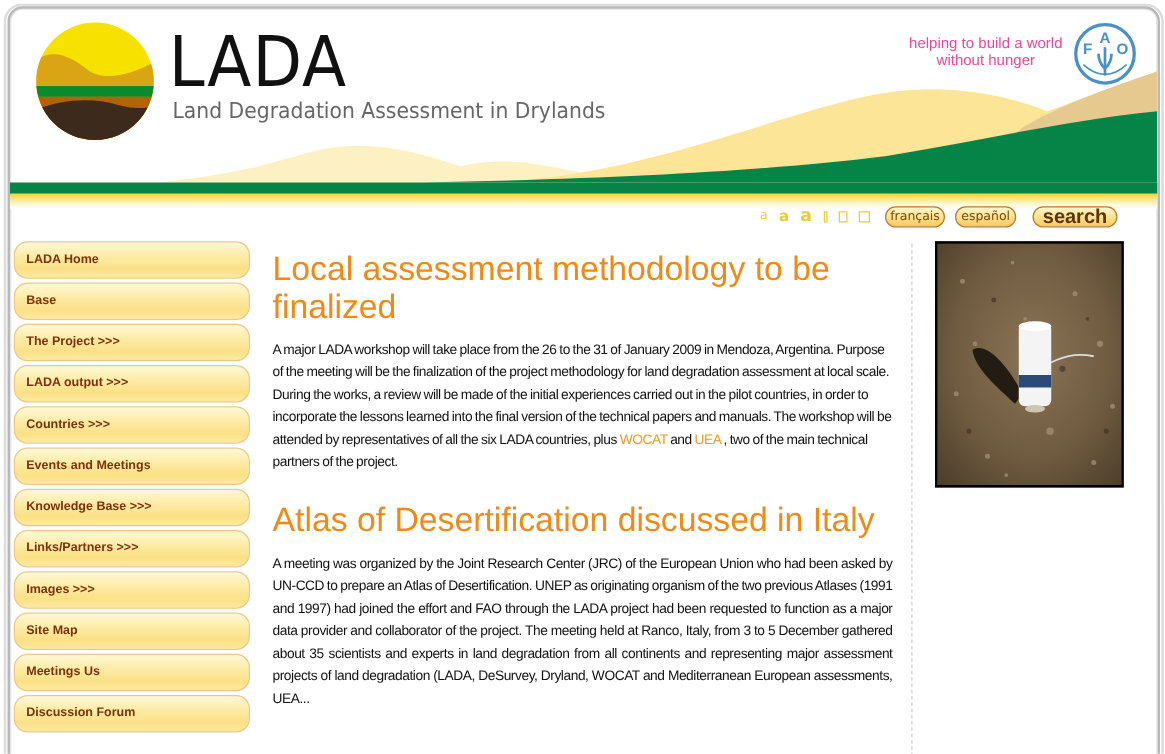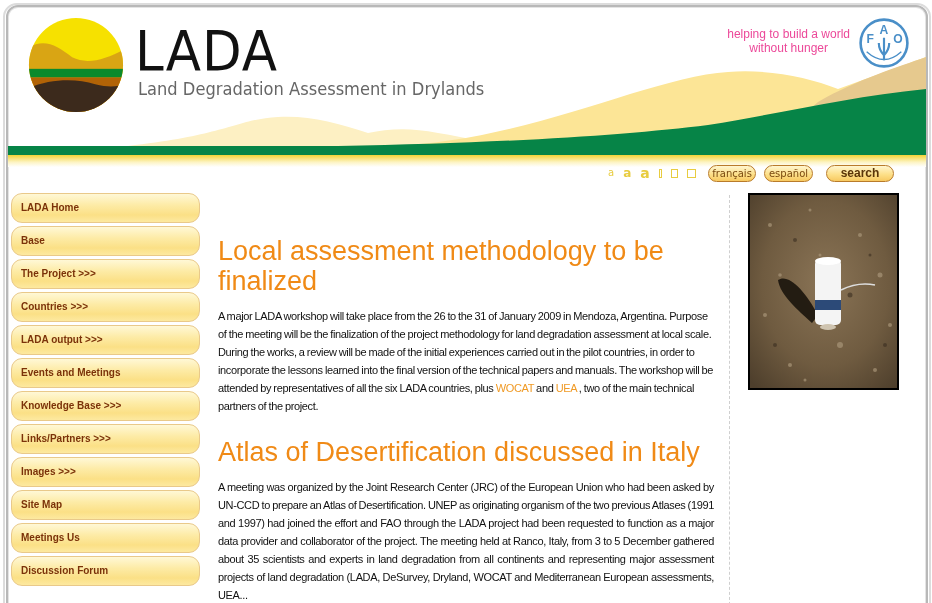--- a/index.html
+++ b/index.html
@@ -53,34 +53,34 @@
 
   .pill {
     position: absolute; top: 165px; height: 17px; border-radius: 9px;
     border: 1px solid #b97b2a;
     background: linear-gradient(#fff6d0, #fde08a 55%, #f7c960);
     color: #7a4a10; font-family: "DejaVu Sans", sans-serif; font-size: 10px;
     text-align: center; line-height: 15px; cursor: pointer;
   }
   .pill.fr { left: 684px; width: 48px; margin-left: 24px; }
   .pill.es { left: 764px; width: 49px; }
-  .pill.search { left: 826px; width: 68px; font-family: "Liberation Sans", sans-serif; font-weight: bold; font-size: 12px; color: #5a3508; }
+  .pill.search { left: 826px; width: 68px; font-family: "Liberation Sans", sans-serif; font-weight: bold; font-size: 16px; color: #5a3508; }
 
   
   .nav { position: absolute; left: 11px; top: 193px; width: 189px; }
   .nav-item {
     display: block; height: 30px; margin-bottom: 3px; border-radius: 11px;
     border: 1px solid #e9c98a;
     background: linear-gradient(#fff8d6 0%, #fdeba6 40%, #fbe086 75%, #fde9a0 100%);
     color: #7b3209; font-weight: bold; font-size: 10px; line-height: 28px; padding-left: 9px;
     cursor: pointer; white-space: nowrap;
   }
 
   
-  .main { position: absolute; left: 218px; top: 200px; width: 496px; margin-top: 36px; }
+  .main { position: absolute; left: 218px; top: 200px; width: 496px; }
   .headline {
     color: #f08a16; font-family: "Liberation Sans", sans-serif; font-size: 27px; line-height: 30px;
     font-weight: normal; letter-spacing: 0px;
   }
   .para { color: #111; font-family: Liberation Sans, sans-serif; font-size: 11px; line-height: 18px; margin-top: 11px; letter-spacing: -0.35px; word-spacing: -0.5px; }
   .para.justify { text-align: justify; }
   .para a { color: #f09a25; text-decoration: none; cursor: pointer; }
   .h2 { margin-top: 22px; }
 
   .divider-v { position: absolute; left: 729px; top: 195px; width: 0; height: 420px; border-left: 1px dashed #cfcfcf; }
@@ -148,22 +148,22 @@
 </div>
 
 <div class="pill fr">français</div>
 <div class="pill es">español</div>
 <div class="pill search">search</div>
 
 <nav class="nav">
   <a class="nav-item">LADA Home</a>
   <a class="nav-item">Base</a>
   <a class="nav-item">The Project &gt;&gt;&gt;</a>
+  <a class="nav-item">LADA output &gt;&gt;&gt;</a>
   <a class="nav-item">Countries &gt;&gt;&gt;</a>
-  <a class="nav-item">LADA output &gt;&gt;&gt;</a>
   <a class="nav-item">Events and Meetings</a>
   <a class="nav-item">Knowledge Base &gt;&gt;&gt;</a>
   <a class="nav-item">Links/Partners &gt;&gt;&gt;</a>
   <a class="nav-item">Images &gt;&gt;&gt;</a>
   <a class="nav-item">Site Map</a>
   <a class="nav-item">Meetings Us</a>
   <a class="nav-item">Discussion Forum</a>
 </nav>
 
 <main class="main">

